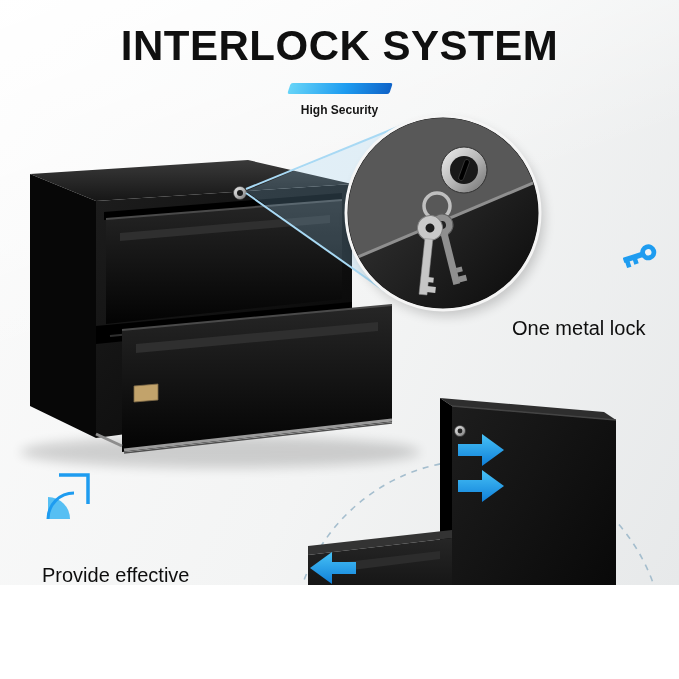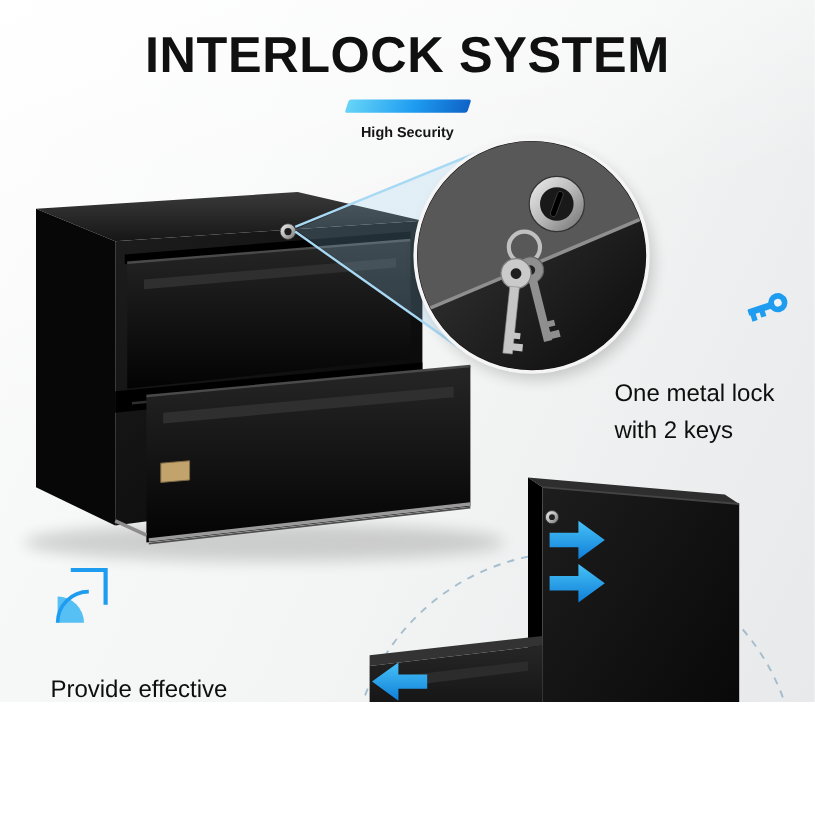--- a/index.html
+++ b/index.html
@@ -185,21 +185,20 @@
     <g transform="rotate(-18 20 14)">
       <rect x="3" y="10.5" width="20" height="5.5" rx="1" fill="#1e9cf0"></rect>
       <rect x="4" y="15" width="4.5" height="6.5" fill="#1e9cf0"></rect>
       <rect x="12" y="15" width="4.5" height="5.5" fill="#1e9cf0"></rect>
       <circle cx="29" cy="13" r="8" fill="#1e9cf0"></circle>
       <circle cx="29" cy="13" r="3.2" fill="#eef3f6"></circle>
     </g>
   </svg>
   <div class="feature-text lock-text">
     <div>One metal lock</div>
-    <div>with 2 keys</div>
   </div>
 
   <svg class="protection-icon-box" viewBox="0 0 48 50">
     <path d="M15,3 H44 V32" fill="none" stroke="#1e9cf0" stroke-width="3.5"></path>
     <path d="M4,47 L4,25 A22,22 0 0 1 26,47 Z" fill="#39b5f2" opacity=".85"></path>
     <path d="M4,47 A26,26 0 0 1 30,21" fill="none" stroke="#1e9cf0" stroke-width="3"></path>
   </svg>
   <div class="feature-text protection-text">
     <div>Provide effective</div>
   </div>

